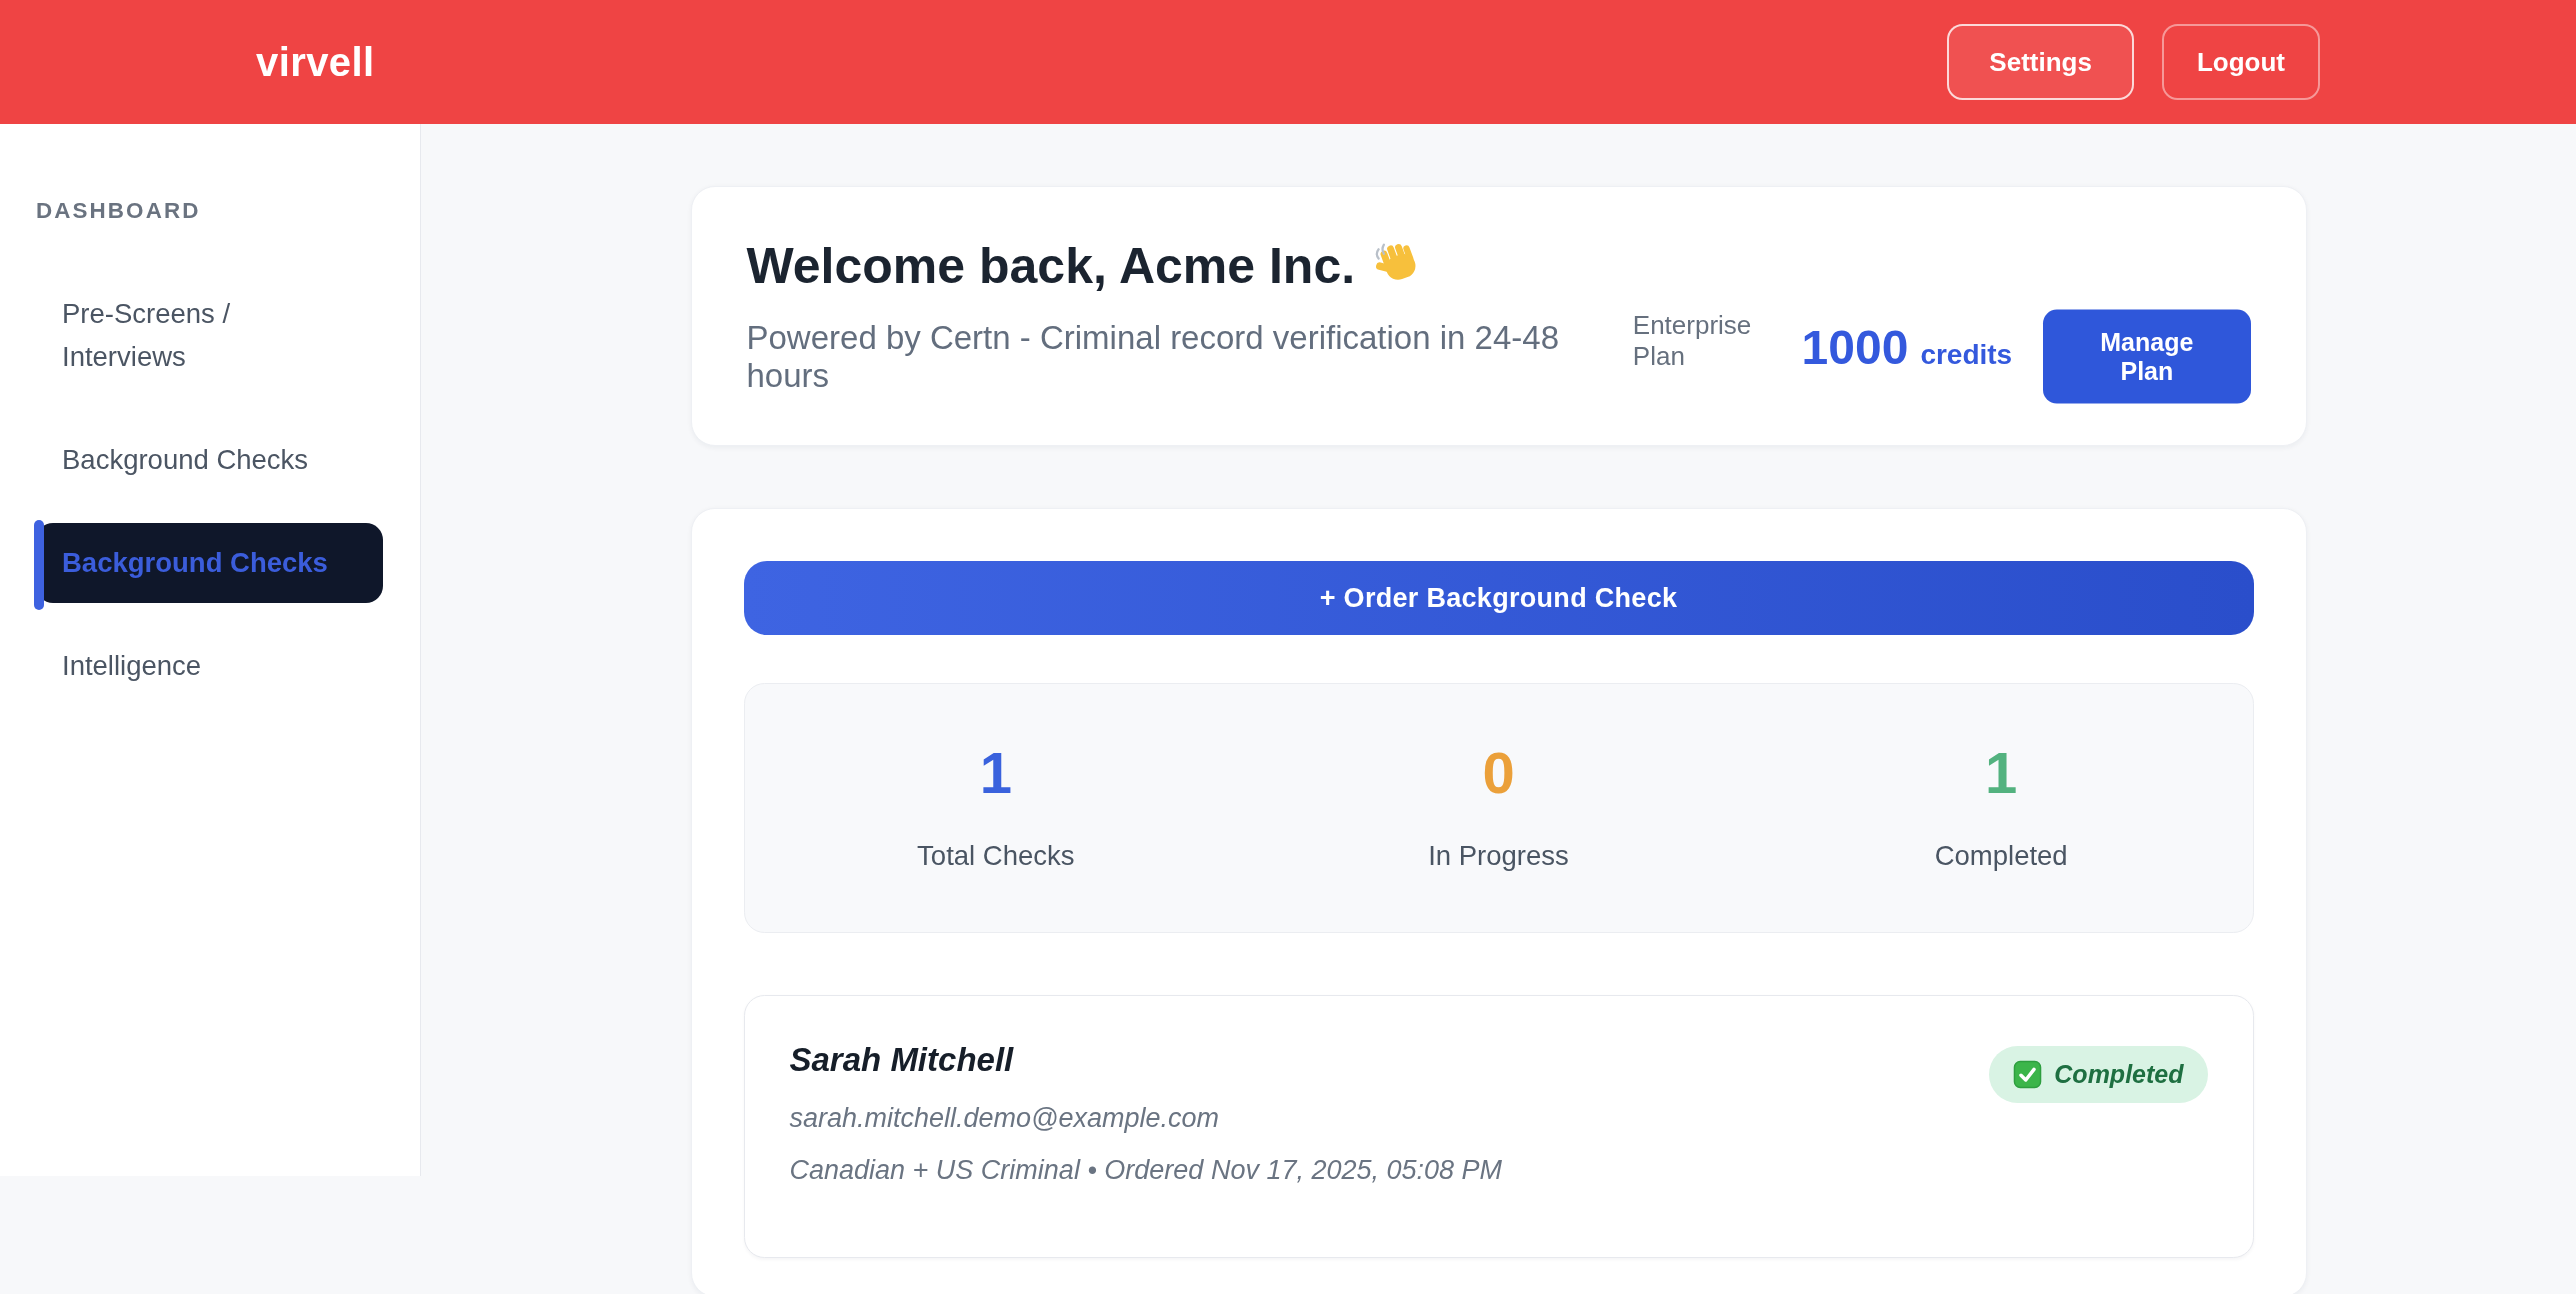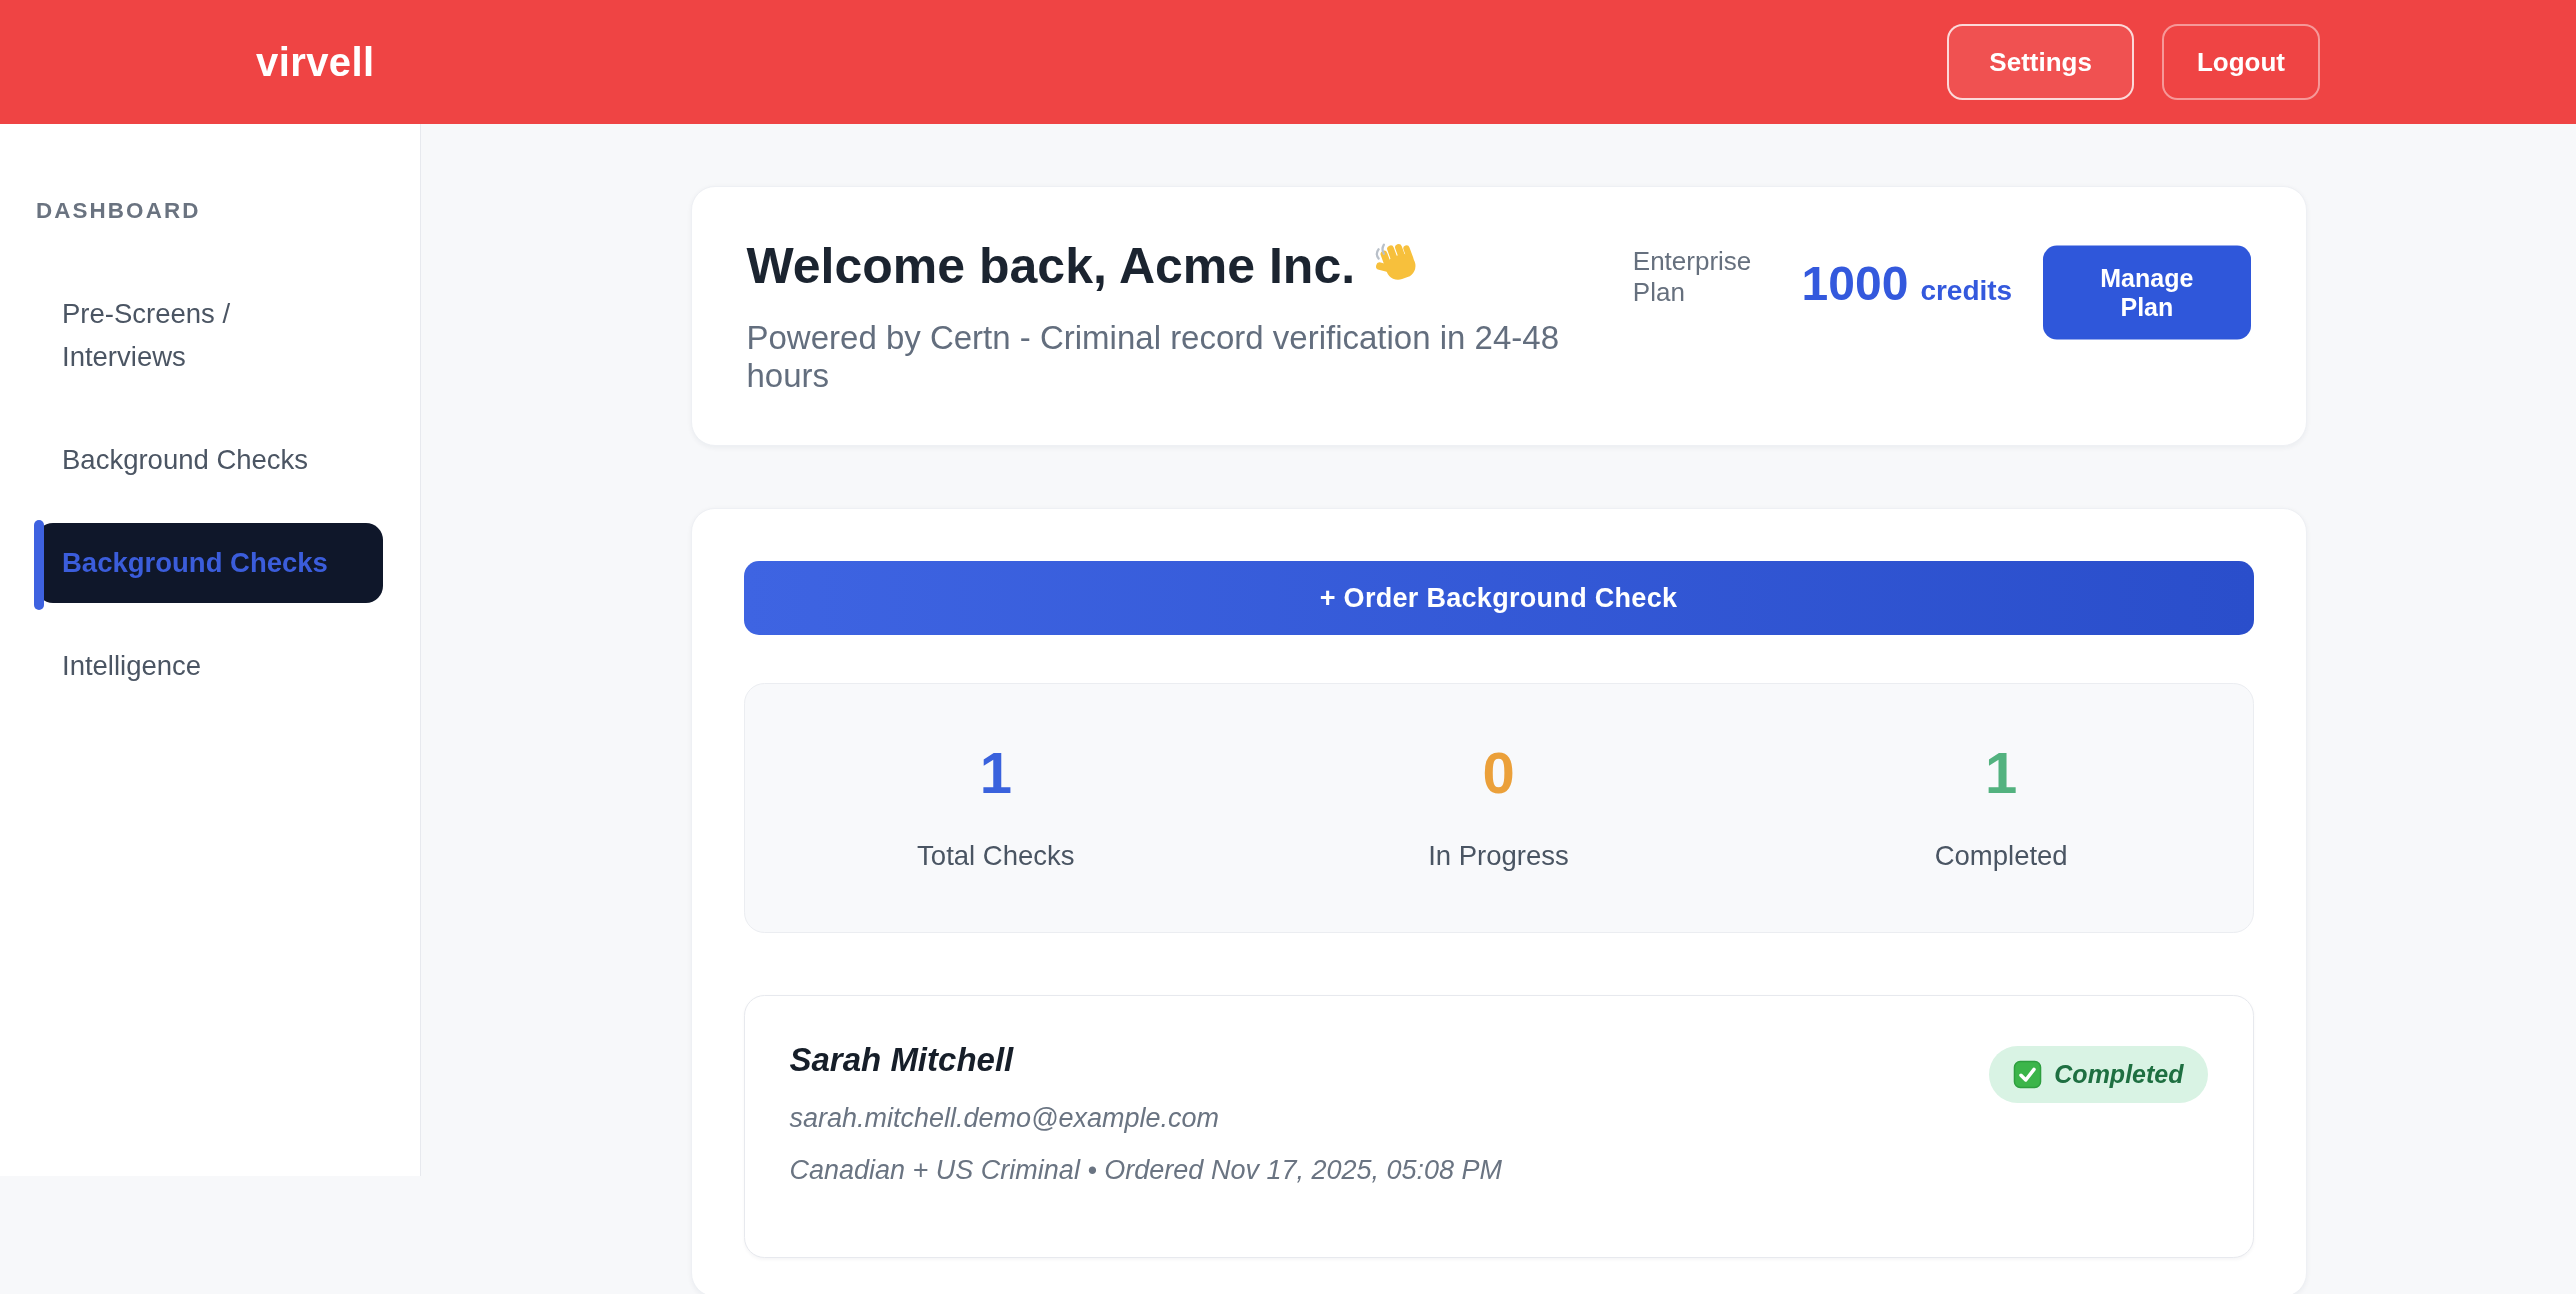--- a/index.html
+++ b/index.html
@@ -104,21 +104,21 @@
     border: 0.9px solid #eef0f4;
     border-radius: 24px;
     box-shadow: 0 1.7px 5.2px rgba(20,30,60,0.05);
   }
 
   
   .welcome-card {
     min-height: 244px;
     padding: 50px 55px;
     display: flex;
-    align-items: flex-start;
+    align-items: flex-end;
     justify-content: space-between;
   }
   .welcome-title {
     font-size: 50px;
     font-weight: bold;
     color: #1b2430;
     display: flex;
     align-items: center;
     gap: 17px;
     margin-bottom: 24px;
@@ -149,21 +149,21 @@
 
   .order-btn {
     width: 100%;
     font-family: inherit;
     font-size: 27px;
     font-weight: bold;
     letter-spacing: 0.3px;
     color: #ffffff;
     background: linear-gradient(90deg, #3e64e2, #2a4ecb);
     border: none;
-    border-radius: 15px;
+    border-radius: 23px;
     padding: 21.5px 0;
     cursor: pointer;
   }
 
   .stats {
     margin-top: 48px;
     display: flex;
     background: #f8f9fb;
     border: 1.7px solid #ebedf1;
     border-radius: 20.6px;

